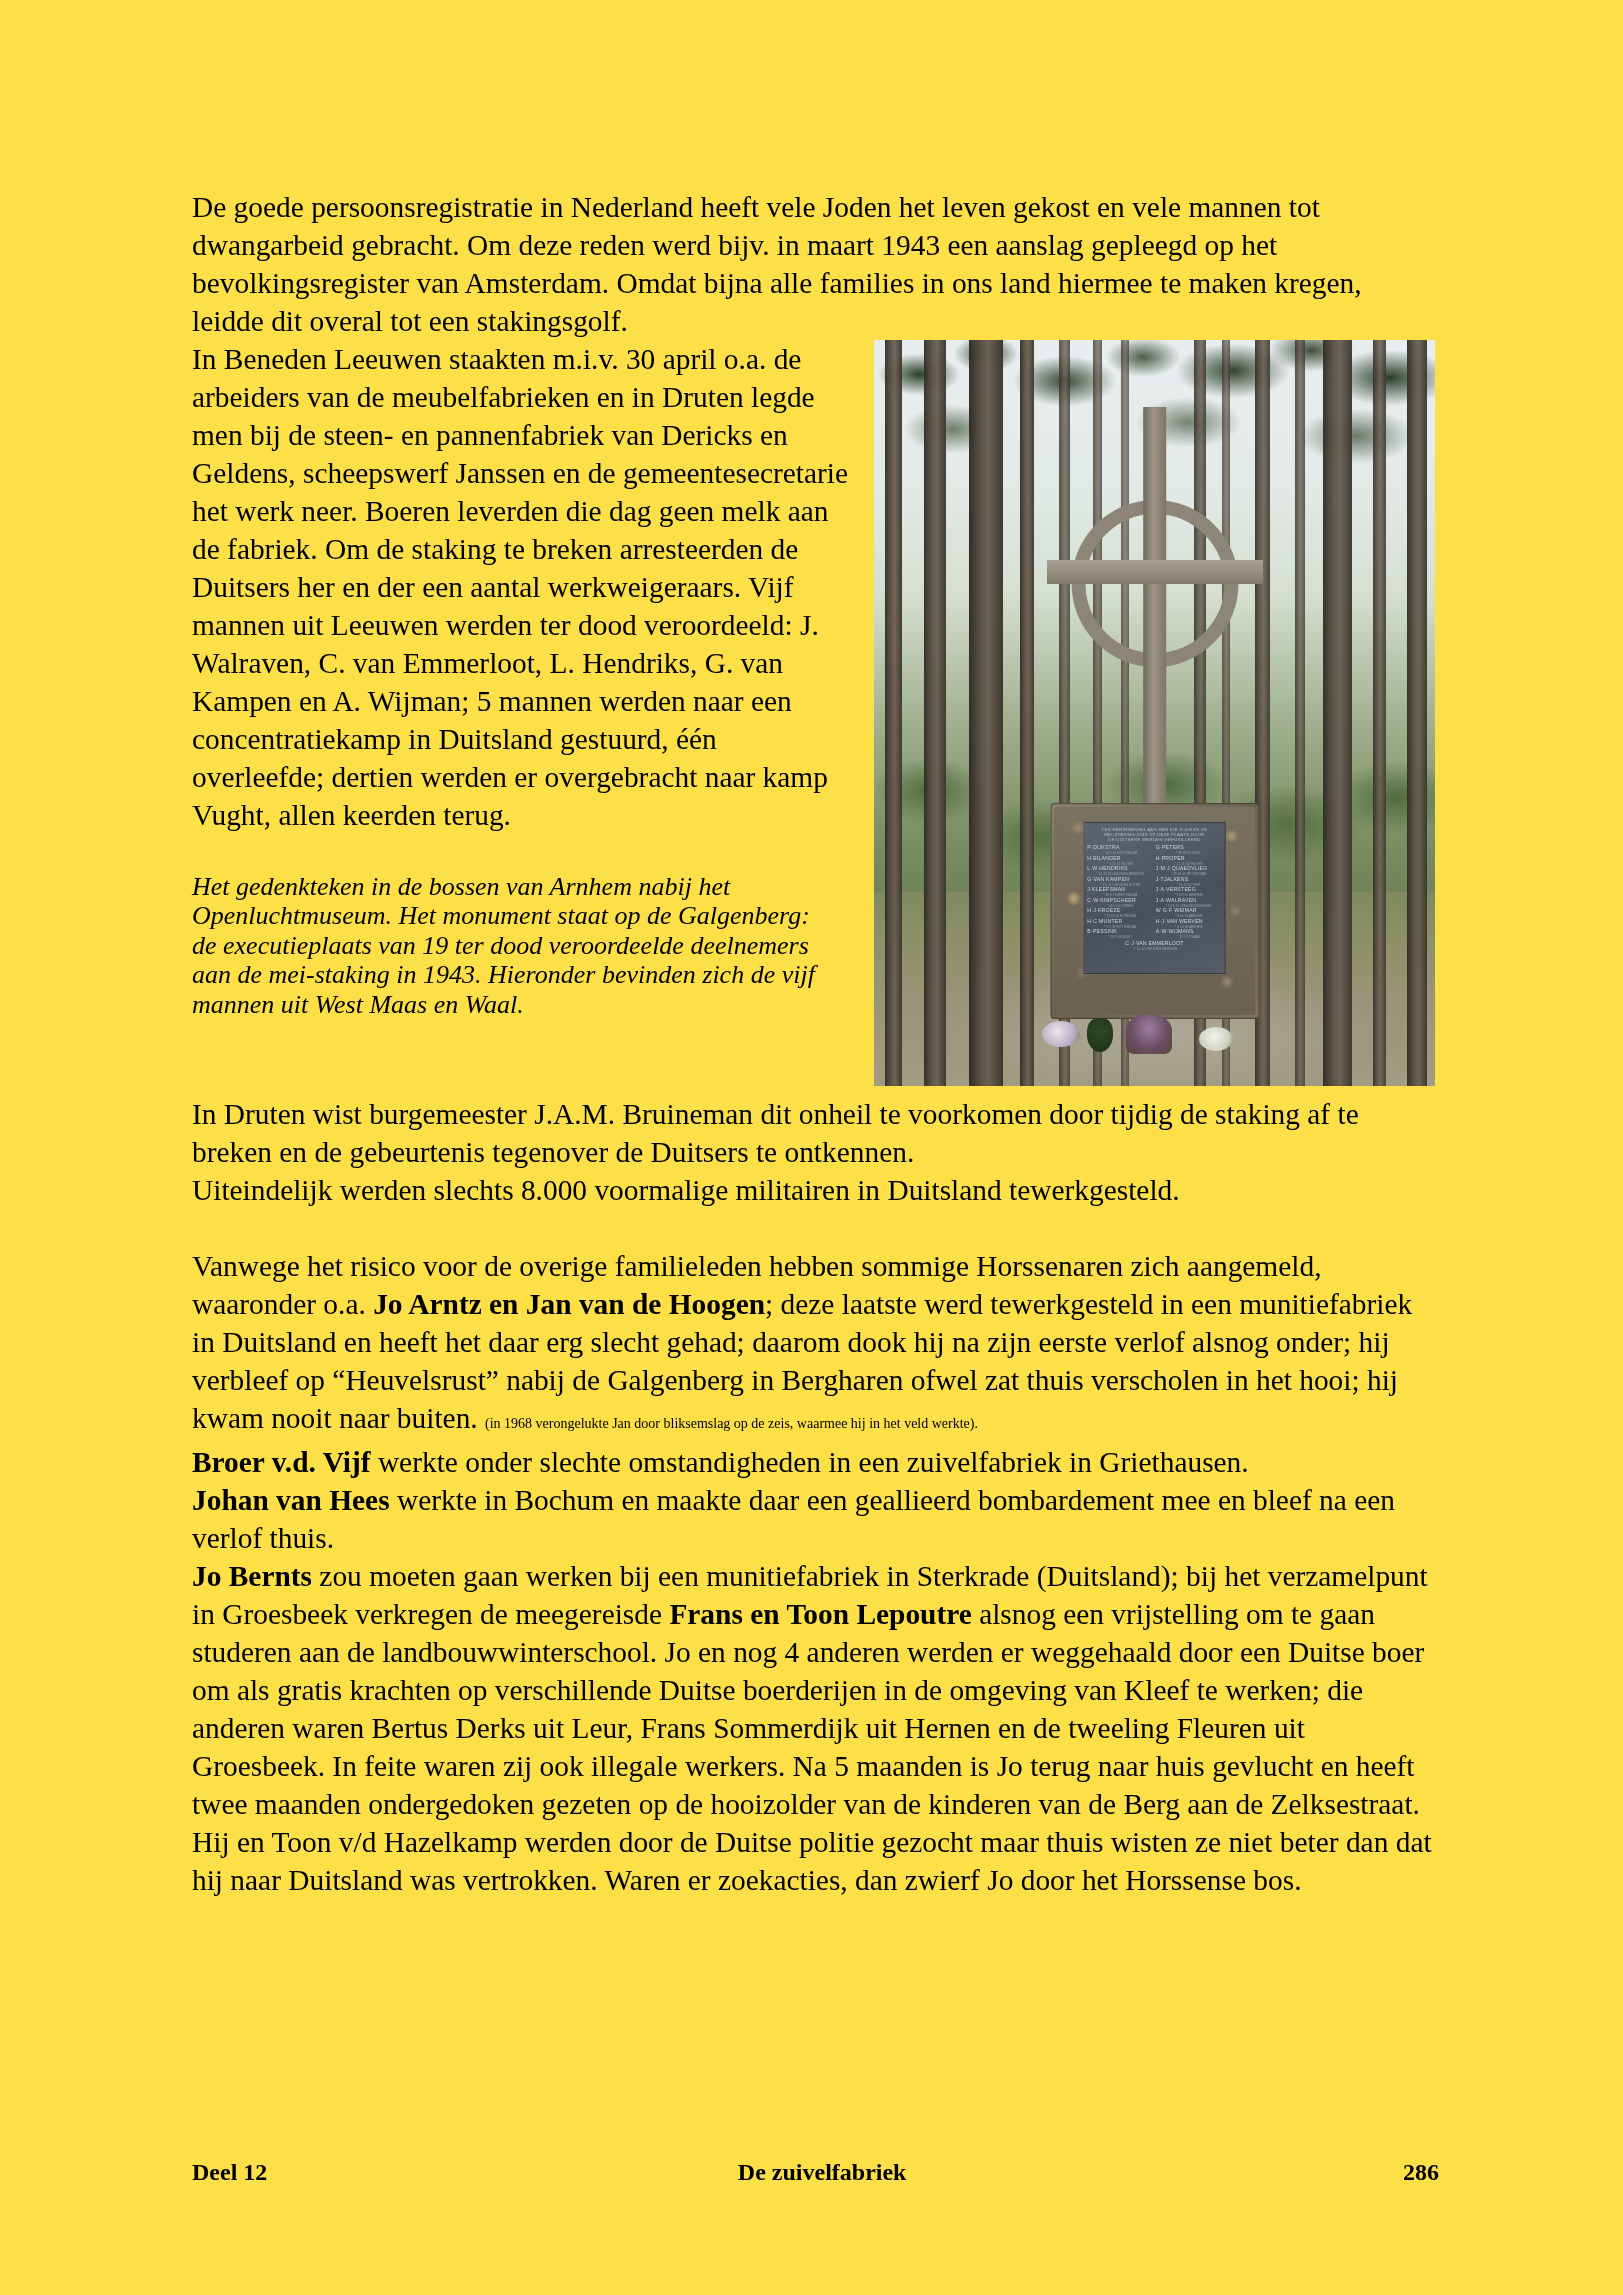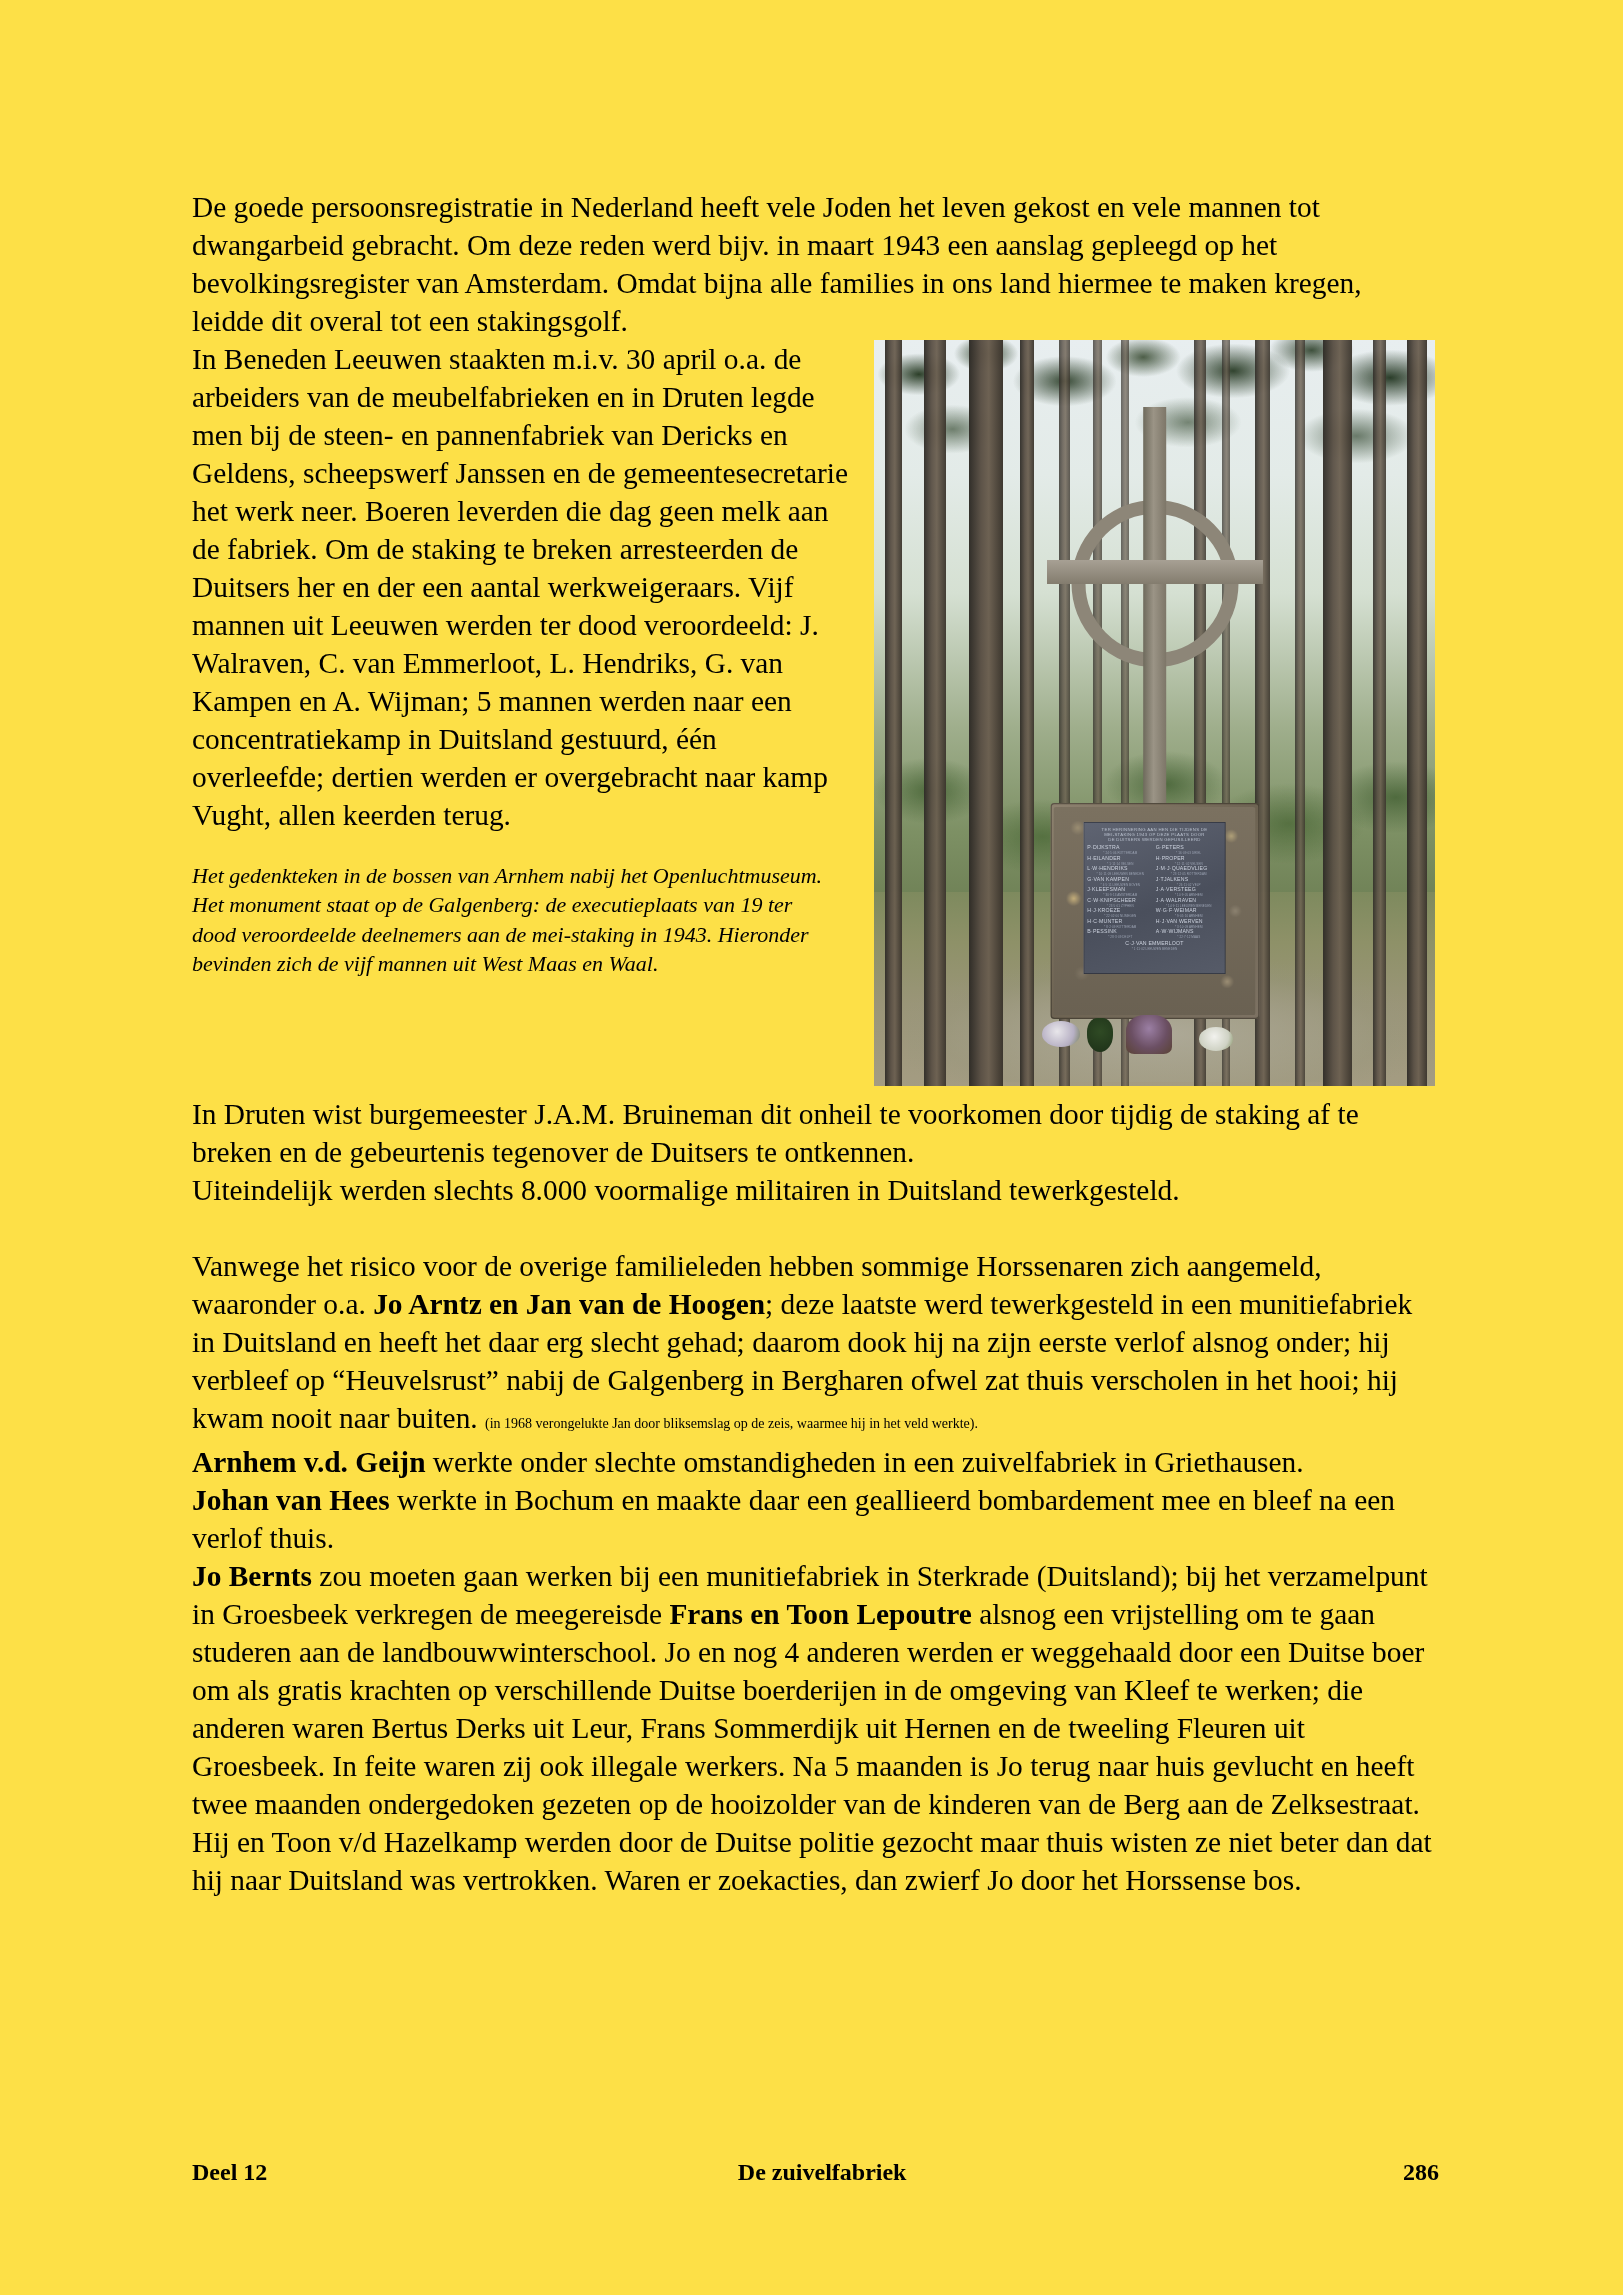--- a/index.html
+++ b/index.html
@@ -202,24 +202,24 @@
     text-align: center;
   }
   .flowers { position:absolute; bottom: 4%; left: 0; right: 0; height: 59px; z-index: 9; }
   .fl {
     position:absolute; border-radius: 50%;
   }
 
   
   .caption {
     font-style: italic;
-    font-size: 22px;
+    font-size: 26px;
     line-height: 29.4px;
     width: 641px;
-    margin-top: 27px;
+    margin-top: 38px;
   }
   .gap-md { height: 38px; }
 
   .small-note { font-size: 14px; }
 
   
   .footer {
     position: absolute;
     left: 192px;
     top: 2159px;
@@ -344,21 +344,21 @@
     <p class="body-text">Uiteindelijk werden slechts 8.000 voormalige militairen in Duitsland tewerkgesteld.</p>
 
     <div class="gap-md"></div>
 
     <p class="body-text">
       <span>Vanwege het risico voor de overige familieleden hebben sommige Horssenaren zich aangemeld, waaronder o.a. </span><b>Jo Arntz en Jan van de Hoogen</b><span>; deze laatste werd tewerkgesteld in een munitiefabriek in Duitsland en heeft het daar erg slecht gehad; daarom dook hij  na zijn eerste verlof alsnog onder; hij verbleef op “Heuvelsrust”  nabij de Galgenberg in Bergharen ofwel zat thuis verscholen in het hooi; hij kwam nooit naar buiten. </span><span class="small-note">(in 1968 verongelukte Jan door bliksemslag op de zeis, waarmee hij in het veld werkte).</span>
     </p>
 
 
     <p class="body-text">
-      <b>Arnhem v.d. Geijn</b><span> werkte onder slechte omstandigheden in een zuivelfabriek in Griethausen.</span>
+      <b>Broer v.d. Vijf</b><span> werkte onder slechte omstandigheden in een zuivelfabriek in Griethausen.</span>
     </p>
 
     <p class="body-text">
       <b>Johan van Hees</b><span> werkte in Bochum en maakte daar een geallieerd bombardement mee en bleef na een verlof thuis.</span>
     </p>
 
     <p class="body-text">
       <b>Jo Bernts</b><span> zou moeten gaan werken bij een munitiefabriek in Sterkrade (Duitsland); bij het verzamelpunt in Groesbeek verkregen de meegereisde </span><b>Frans en Toon Lepoutre</b><span> alsnog een vrijstelling om te gaan studeren aan de landbouwwinterschool. Jo en nog 4 anderen werden er weggehaald door een Duitse boer om als gratis krachten op verschillende Duitse boerderijen in de omgeving van Kleef te werken; die anderen waren  Bertus Derks uit Leur, Frans Sommerdijk uit Hernen en de tweeling Fleuren uit Groesbeek. In feite waren zij ook illegale werkers.  Na 5 maanden is Jo terug naar huis gevlucht en heeft twee maanden ondergedoken gezeten op de hooizolder van de kinderen van de Berg aan de Zelksestraat. Hij en Toon v/d Hazelkamp werden door de Duitse politie gezocht maar thuis wisten ze niet beter dan dat hij naar Duitsland was vertrokken. Waren er zoekacties, dan zwierf Jo door het Horssense bos.</span>
     </p>
 

